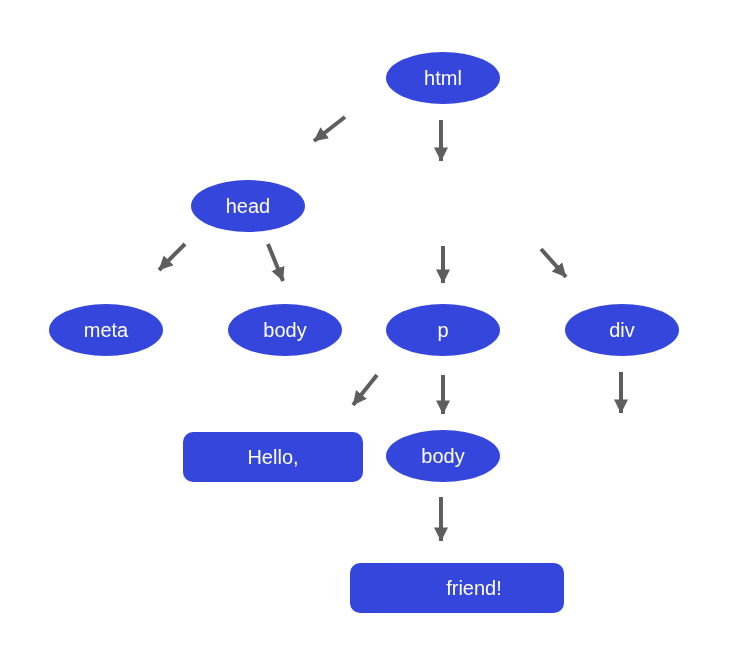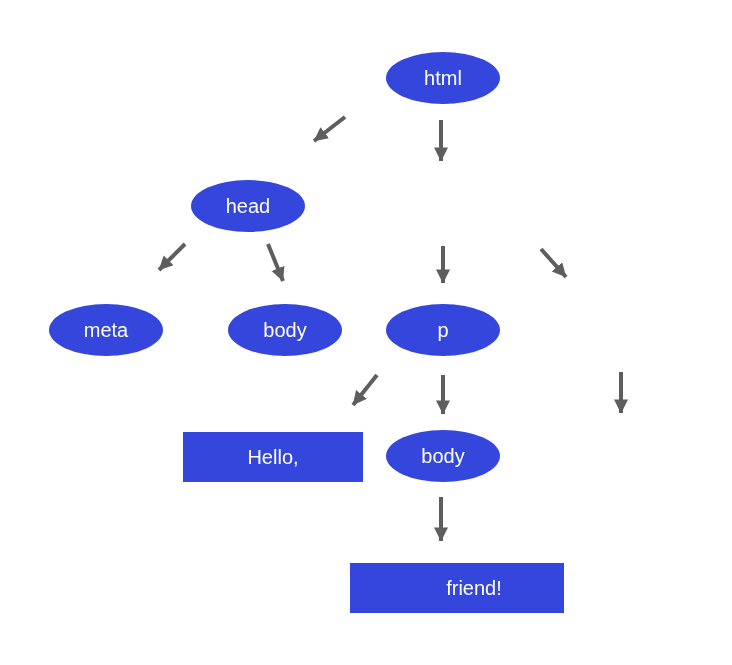--- a/index.html
+++ b/index.html
@@ -19,21 +19,21 @@
   .node{
     position:absolute;
     display:flex;align-items:center;justify-content:center;
     background:var(--node-fill);
     color:var(--node-text);
     font-size:20px;
     line-height:1;
     user-select:none;
   }
   .ellipse{width:114px;height:52px;border-radius:50%;}
-  .rect{width:180px;height:50px;}
+  .rect{width:180px;height:50px;border-radius:10px;}
 
   
   .n-html  {left:386px;top:52px;}
   .n-head  {left:191px;top:180px;}
   .n-body  {left:386px;top:180px;}
   .n-meta  {left:49px; top:304px;}
   .n-link  {left:228px;top:304px;}
   .n-p     {left:386px;top:304px;}
   .n-div   {left:565px;top:304px;}
   .n-hello {left:183px;top:432px;}
@@ -69,17 +69,18 @@
     <line x1="443" y1="375" x2="443" y2="414" marker-end="url(#arrowhead)"></line>
     <line x1="621" y1="372" x2="621" y2="413" marker-end="url(#arrowhead)"></line>
     <line x1="441" y1="497" x2="441" y2="541" marker-end="url(#arrowhead)"></line>
   </svg>
 
   <div class="node ellipse n-html">html</div>
   <div class="node ellipse n-head">head</div>
   <div class="node ellipse n-meta">meta</div>
   <div class="node ellipse n-link">body</div>
   <div class="node ellipse n-p">p</div>
+  <div class="node ellipse n-div">div</div>
   <div class="node rect    n-hello">Hello,</div>
   <div class="node ellipse n-span">body</div>
   <div class="node rect    n-friend">friend!</div>
 
 </div>
 
 </body></html>

